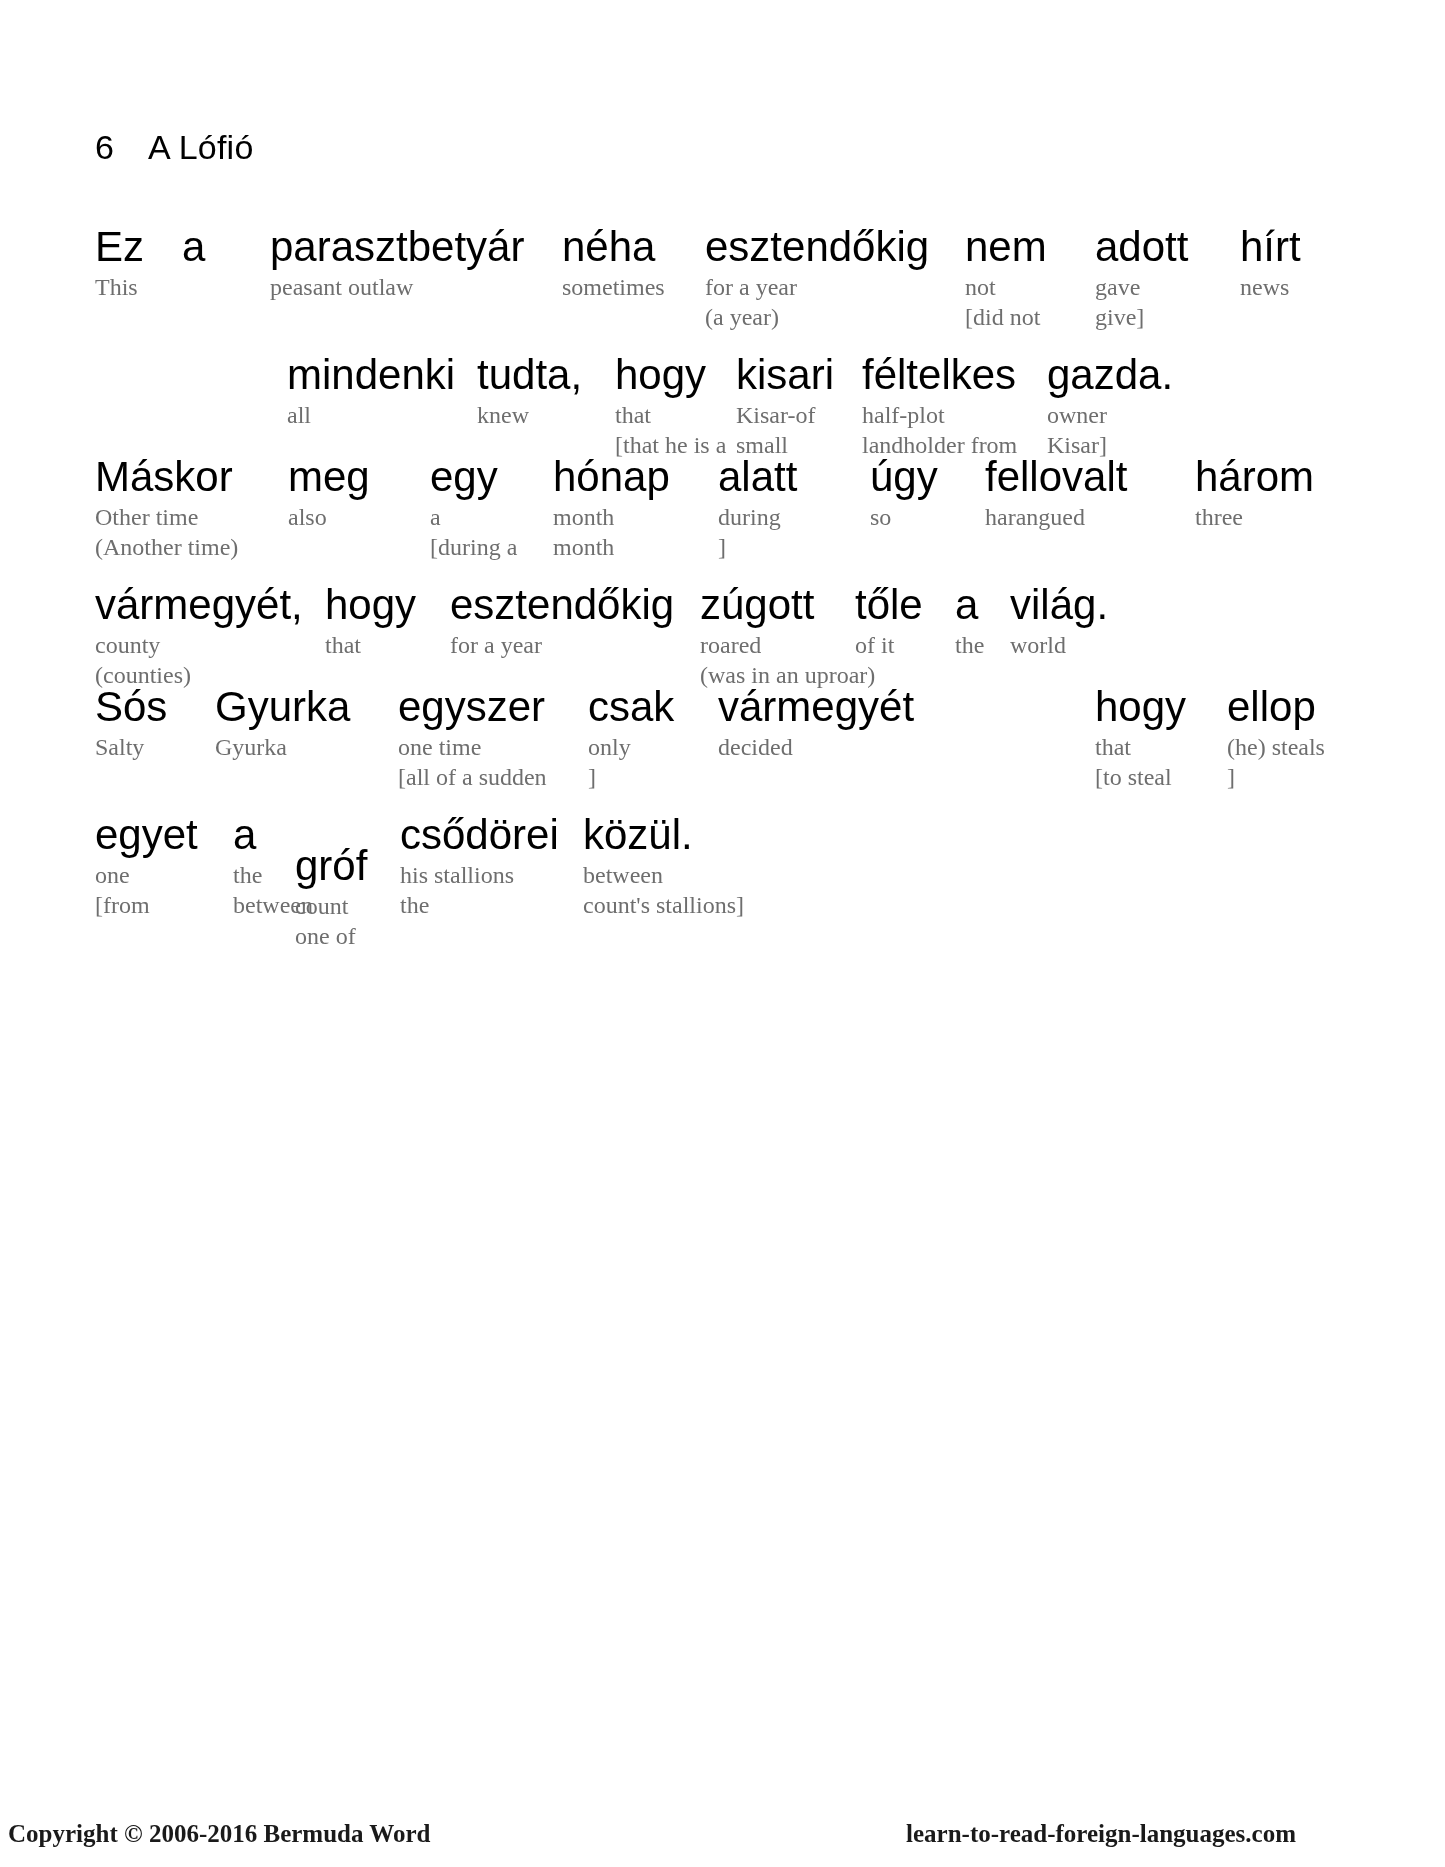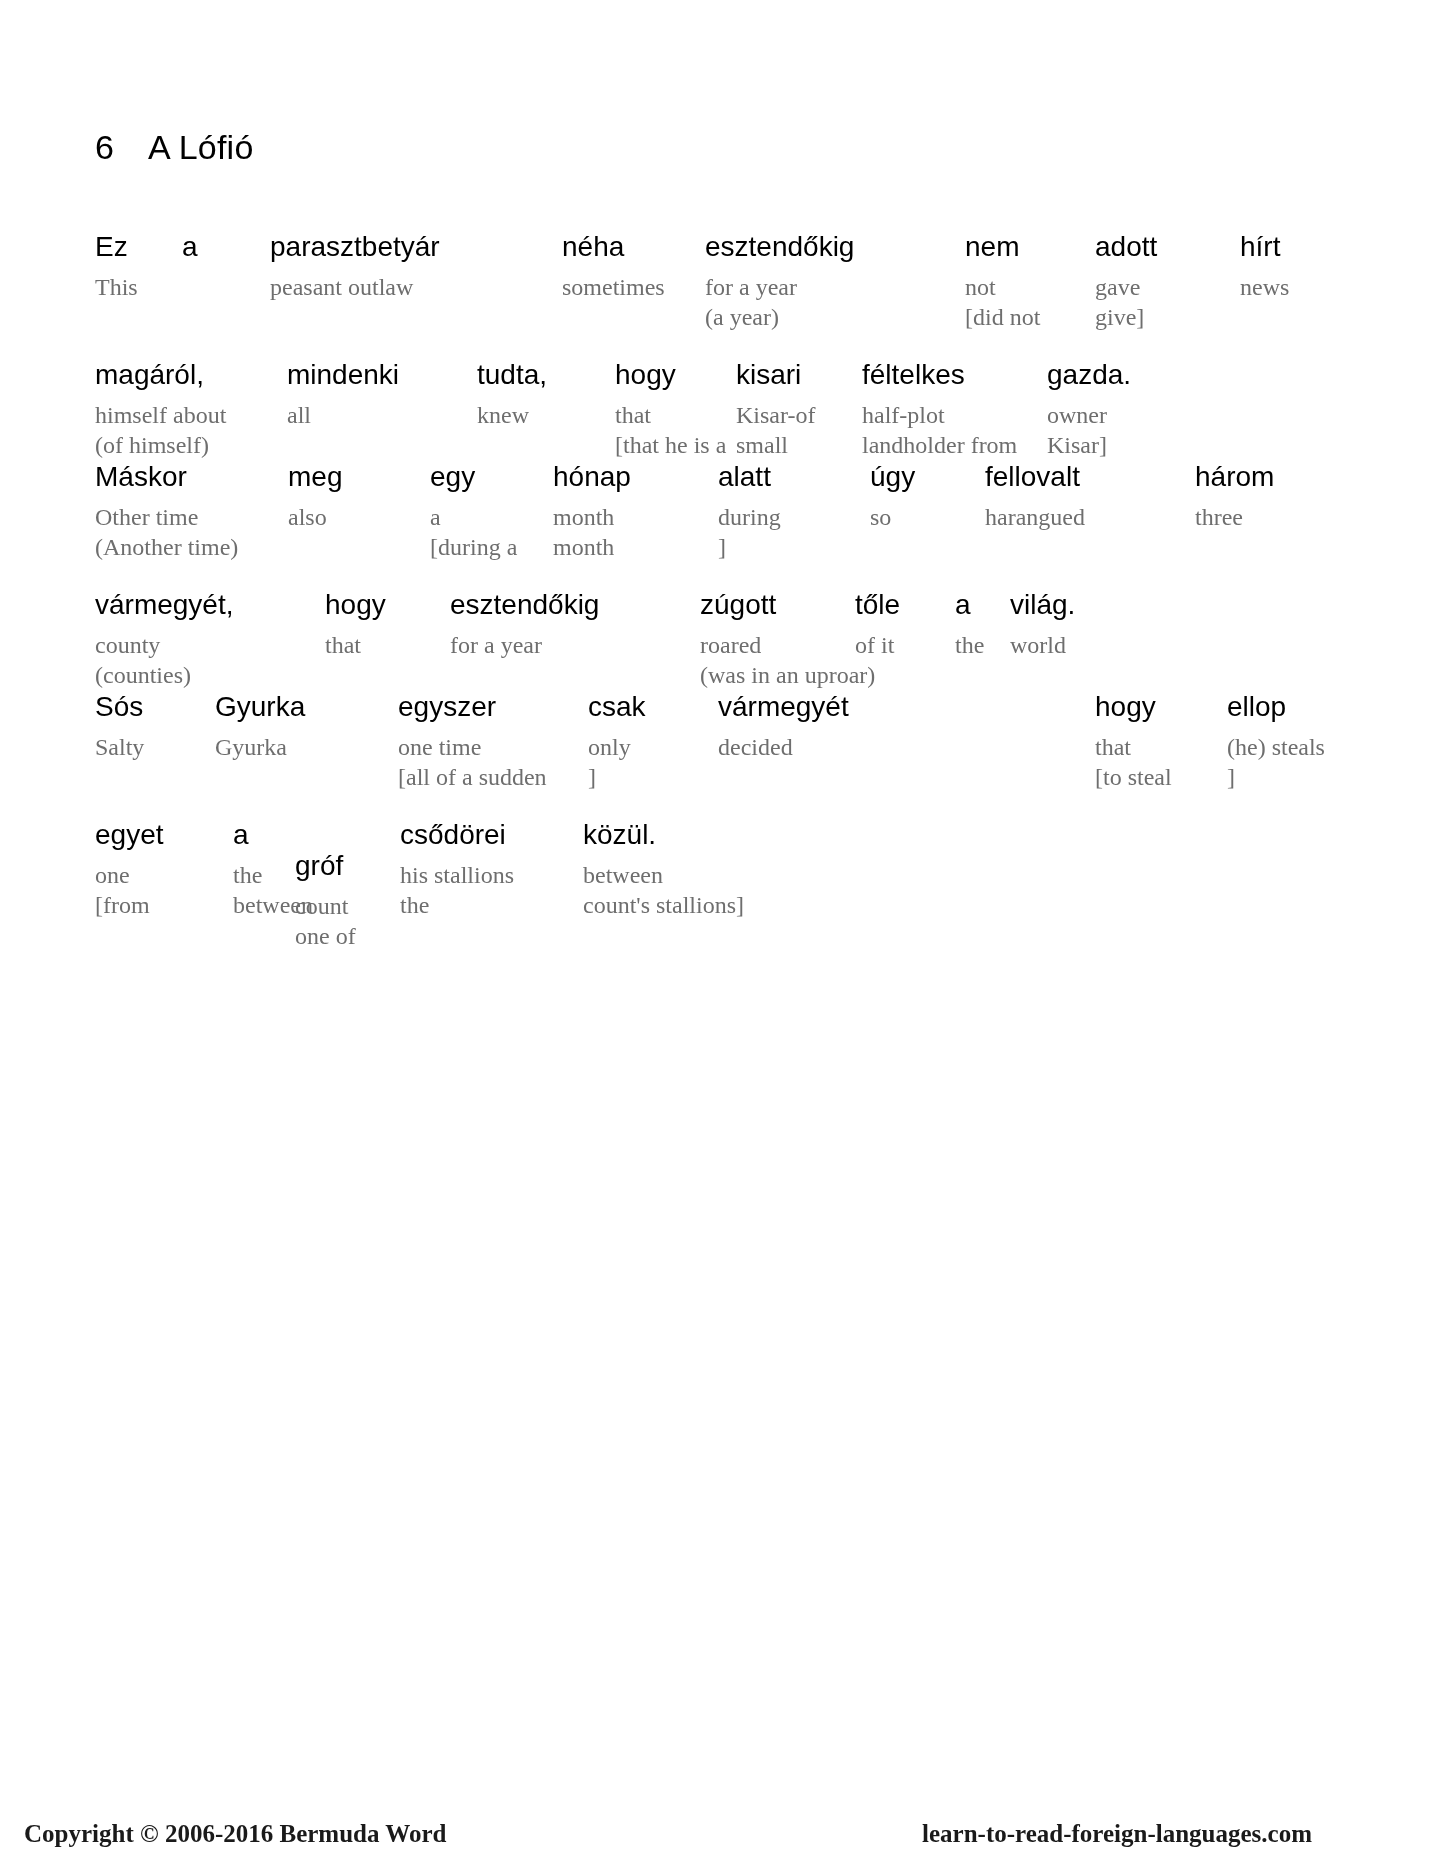--- a/index.html
+++ b/index.html
@@ -58,40 +58,40 @@
 
   .gcol {
     position: absolute;
     top: 0;
     white-space: nowrap;
   }
 
   .src {
     display: block;
     font-family: "Liberation Sans", sans-serif;
-    font-size: 28px;
+    font-size: 42px;
     line-height: 44px;
     color: #000;
     white-space: nowrap;
   }
   .tr1, .tr2 {
     display: block;
     font-family: "Liberation Serif", serif;
     font-size: 24px;
     line-height: 30px;
     color: #6e6e6e;
     white-space: nowrap;
   }
   .tr1 { margin-top: 3px; }
   .tr2 { margin-top: 0px; }
 
   
   .page-footer {
     position: absolute;
-    left: 16px;
+    left: 0;
     bottom: 18px;
     width: 1302px;
     height: 40px;
   }
   .footer-left, .footer-right {
     position: absolute;
     bottom: 0;
     font-family: "Liberation Serif", serif;
     font-weight: 700;
     font-size: 25px;
@@ -150,25 +150,20 @@
             <span class="tr1">gave</span>
             <span class="tr2">give]</span>
           </div>
           <div class="gcol" style="left: 1240px;">
             <span class="src">hírt</span>
             <span class="tr1">news</span>
             <span class="tr2">&nbsp;</span>
           </div>
         </div>
         <div class="gloss-line" style="height: 128px;">
-          <div class="gcol" style="left: 95px;">
-            <span class="src">magáról,</span>
-            <span class="tr1">himself about</span>
-            <span class="tr2">(of himself)</span>
-          </div>
           <div class="gcol" style="left: 287px;">
             <span class="src">mindenki</span>
             <span class="tr1">all</span>
             <span class="tr2">&nbsp;</span>
           </div>
           <div class="gcol" style="left: 477px;">
             <span class="src">tudta,</span>
             <span class="tr1">knew</span>
             <span class="tr2">&nbsp;</span>
           </div>

